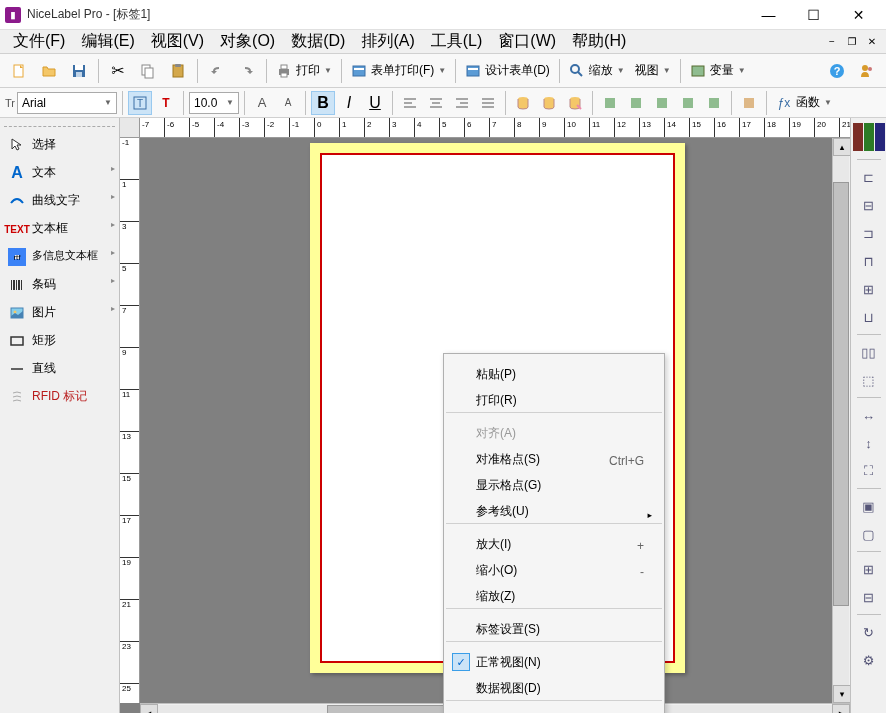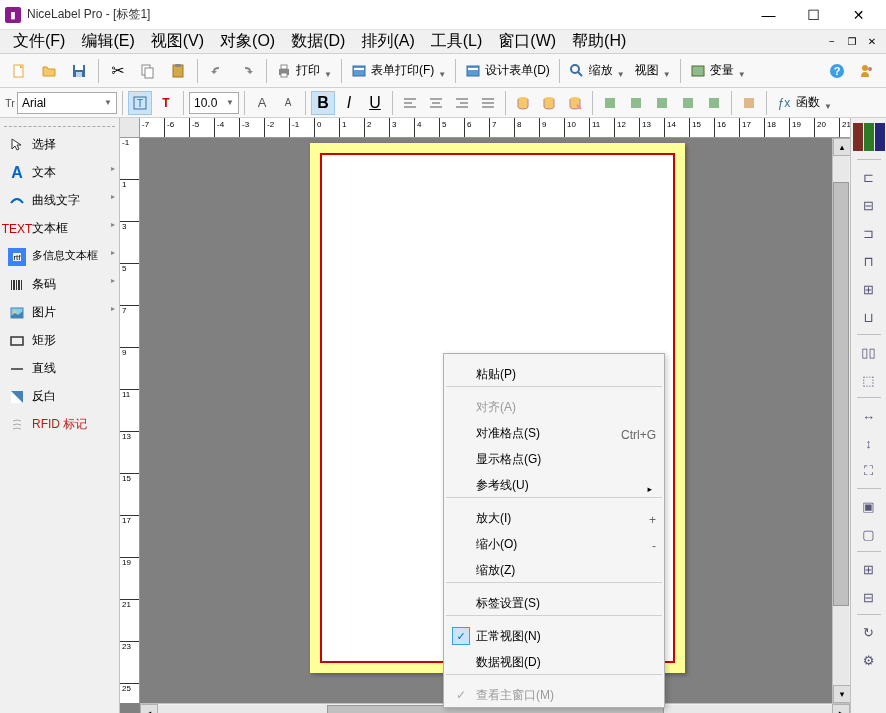--- a/index.html
+++ b/index.html
@@ -12,21 +12,21 @@
 .win-btn { width: 45px; height: 28px; display: flex; align-items: center; justify-content: center; cursor: pointer; font-size: 14px; }
 
 .menubar { height: 24px; background: #f0f0f0; display: flex; align-items: center; padding: 0 5px; border-bottom: 1px solid #d0d0d0; position: relative; }
 .menu-item { padding: 2px 8px; font-size: 16px; cursor: pointer; }
 .mdi-ctrl { position: absolute; right: 5px; display: flex; gap: 2px; }
 .mdi-btn { width: 18px; height: 16px; display: flex; align-items: center; justify-content: center; font-size: 10px; cursor: pointer; }
 
 .toolbar1 { height: 34px; background: #f8f8f8; border-bottom: 1px solid #d0d0d0; display: flex; align-items: center; padding: 0 5px; gap: 2px; }
 .tb-btn { width: 28px; height: 28px; display: flex; align-items: center; justify-content: center; cursor: pointer; border-radius: 2px; font-size: 16px; }
 .tb-sep { width: 1px; height: 24px; background: #c0c0c0; margin: 0 3px; }
-.tb-label { display: flex; align-items: flex-end; padding: 0 4px; font-size: 12px; cursor: pointer; gap: 4px; }
+.tb-label { display: flex; align-items: center; padding: 0 4px; font-size: 12px; cursor: pointer; gap: 4px; }
 .drop-arrow { font-size: 8px; color: #666; }
 
 .toolbar2 { height: 30px; background: #f8f8f8; border-bottom: 1px solid #d0d0d0; display: flex; align-items: center; padding: 0 5px; gap: 2px; }
 .font-combo { width: 100px; height: 22px; border: 1px solid #aaa; background: white; display: flex; align-items: center; padding: 0 4px; font-size: 12px; }
 .size-combo { width: 50px; height: 22px; border: 1px solid #aaa; background: white; display: flex; align-items: center; padding: 0 4px; font-size: 12px; }
 .tb-toggle { width: 24px; height: 24px; display: flex; align-items: center; justify-content: center; cursor: pointer; border: 1px solid transparent; }
 .tb-toggle.active { background: #cce4f7; border-color: #99c9ef; }
 
 .main-area { display: flex; height: 603px; position: relative; }
 
@@ -61,21 +61,21 @@
 .rp-color { width: 10px; height: 28px; margin-bottom: 4px; }
 .rp-btn { width: 28px; height: 26px; background: #f0f0f0; display: flex; align-items: center; justify-content: center; font-size: 13px; cursor: pointer; color: #557; }
 .rp-sep { width: 24px; height: 1px; background: #c0c0c0; margin: 2px 0; }
 
 .context-menu { position: absolute; left: 443px; top: 235px; width: 222px; background: #f5f5f5; border: 1px solid #b0b0b0; box-shadow: 2px 2px 6px rgba(0,0,0,0.2); z-index: 100; padding: 3px 0; }
 .ctx-item { height: 26px; display: flex; align-items: flex-end; padding: 0 30px 0 32px; font-size: 12px; position: relative; cursor: pointer; }
 .ctx-item.disabled { color: #999; cursor: default; }
 .ctx-sep { height: 1px; background: #d0d0d0; margin: 3px 2px; }
 .ctx-check { position: absolute; left: 8px; width: 18px; height: 18px; display: flex; align-items: center; justify-content: center; }
 .ctx-check.checked { background: #cce4f7; border: 1px solid #3a9ee8; color: #0066cc; font-size: 11px; }
-.ctx-short { position: absolute; right: 8px; color: #666; }
+.ctx-short { position: absolute; right: 20px; color: #666; }
 .ctx-arrow { position: absolute; right: 12px; font-size: 9px; }
 
 svg { width: 16px; height: 16px; }
 </style>
 </head>
 <body>
 
 <div class="titlebar">
   <div class="app-icon">▮</div>
   <div class="title-text">
@@ -354,26 +354,26 @@
     <div class="tool-item">
       <span class="tool-icon">
           <svg viewBox="0 0 16 16">
             <path d="M2 10 Q8 2 14 10" fill="none" stroke="#0066cc" stroke-width="2"></path>
           </svg>
         </span>
       <span>曲线文字</span>
         <span class="tool-arrow">▸</span>
     </div>
     <div class="tool-item">
-      <span class="tool-icon" style="color:#cc0000;font-size:12px;font-weight:normal">TEXT</span>
+      <span class="tool-icon" style="color:#cc0000;font-size:10px;font-weight:bold">TEXT</span>
       <span>文本框</span>
         <span class="tool-arrow">▸</span>
     </div>
     <div class="tool-item">
-      <span class="tool-icon" style="font-size:8px;border:5px solid #3b82f6;padding:2px">rtf</span>
+      <span class="tool-icon" style="font-size:8px;border:7px solid #3b82f6;padding:2px">rtf</span>
       <span style="font-size:11px">多信息文本框</span>
         <span class="tool-arrow">▸</span>
     </div>
     <div class="tool-item">
       <span class="tool-icon">
           <svg viewBox="0 0 16 16">
             <rect x="2" y="3" width="1" height="10" fill="#333"></rect>
             <rect x="4" y="3" width="2" height="10" fill="#333"></rect>
             <rect x="7" y="3" width="1" height="10" fill="#333"></rect>
             <rect x="9" y="3" width="2" height="10" fill="#333"></rect>
@@ -402,29 +402,20 @@
         </span>
       <span>矩形</span>
     </div>
     <div class="tool-item">
       <span class="tool-icon">
           <svg viewBox="0 0 16 16">
             <line x1="2" y1="8" x2="14" y2="8" stroke="#333" stroke-width="1.5"></line>
           </svg>
         </span>
       <span>直线</span>
-    </div>
-    <div class="tool-item">
-      <span class="tool-icon">
-          <svg viewBox="0 0 16 16">
-            <rect x="2" y="2" width="12" height="12" fill="#4682b4"></rect>
-            <path d="M2 2 L14 14 L2 14 Z" fill="#fff"></path>
-          </svg>
-        </span>
-      <span>反白</span>
     </div>
     <div class="tool-item" style="color:#b91c1c">
       <span class="tool-icon">
           <svg viewBox="0 0 16 16">
             <path d="M4 4 Q8 2 12 4 M4 8 Q8 6 12 8 M4 12 Q8 10 12 12" fill="none" stroke="#aaa"></path>
           </svg>
         </span>
       <span>RFID 标记</span>
     </div>
   </div>
@@ -536,20 +527,23 @@
     <div class="rp-btn">⊟</div>
     <div class="rp-sep"></div>
     <div class="rp-btn">↻</div>
     <div class="rp-btn">⚙</div>
   </div>
 
   <div class="context-menu" id="ctx-menu">
       <div class="ctx-item">
         <span>粘贴(P)</span>
       </div>
+      <div class="ctx-item">
+        <span>打印(R)</span>
+      </div>
       <div class="ctx-sep"></div>
       <div class="ctx-item disabled">
         <span>对齐(A)</span>
       </div>
       <div class="ctx-item">
         <span>对准格点(S)</span>
         <span class="ctx-short">Ctrl+G</span>
       </div>
       <div class="ctx-item">
         <span>显示格点(G)</span>

